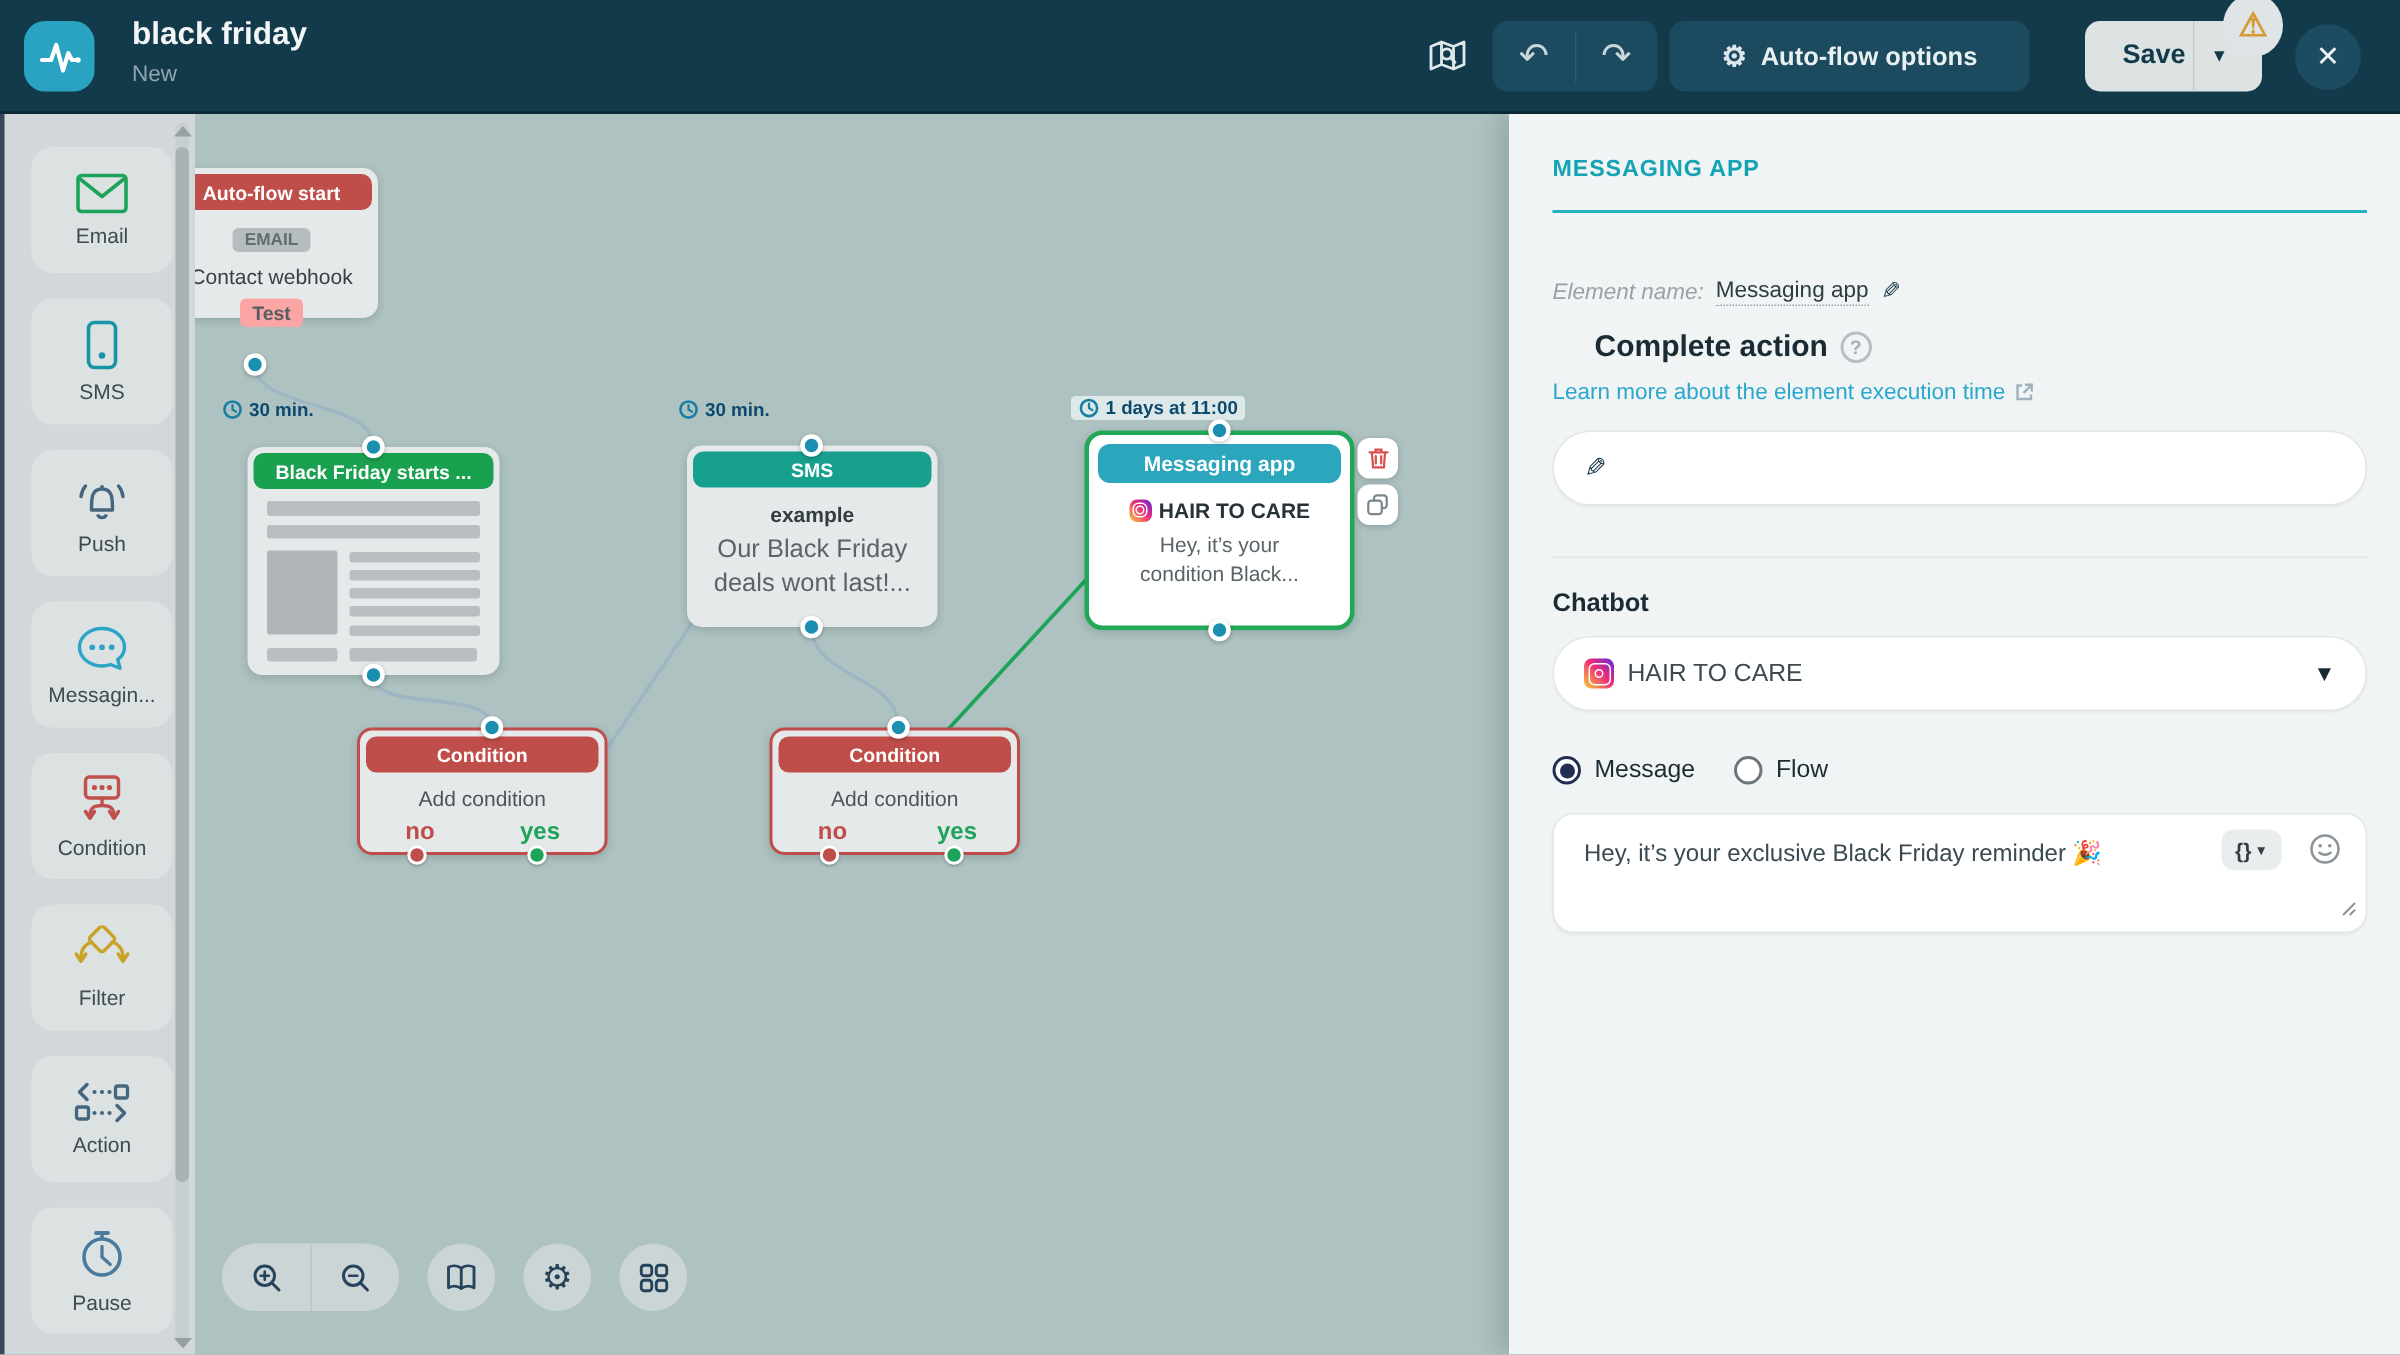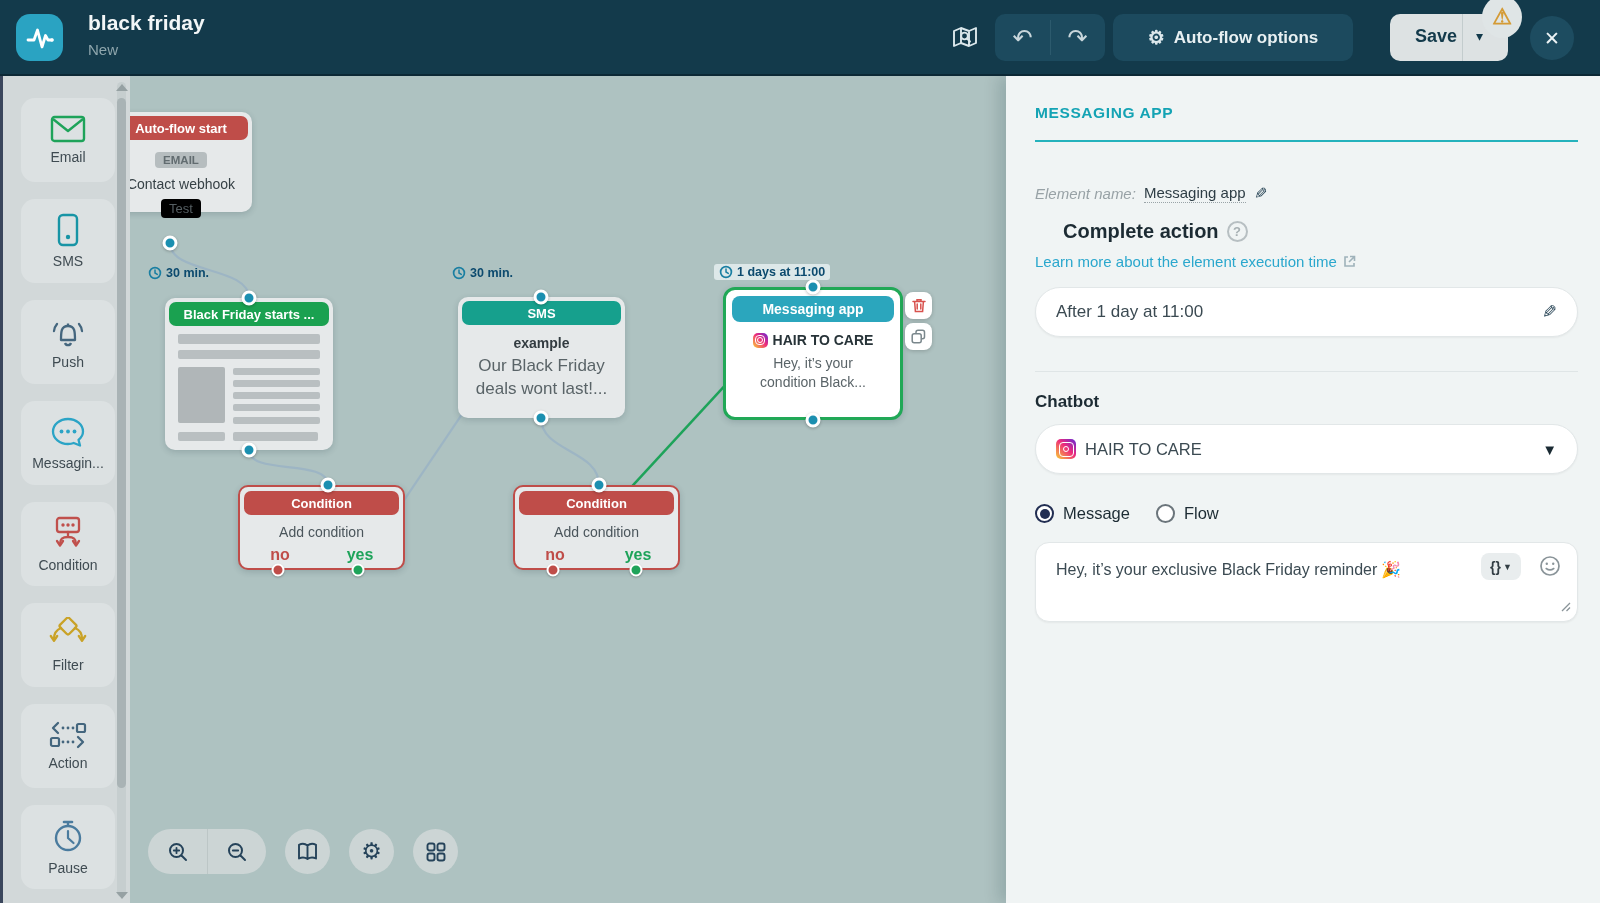--- a/index.html
+++ b/index.html
@@ -133,21 +133,21 @@
       <path d="M7,4 L7,7 L9.3,8.4" stroke="#1a7fa2" stroke-width="1.5" fill="none" stroke-linecap="round"></path>
     </svg>
   <span>1 days at 11:00</span>
 </div>
 
 <div class="node" style="left:110px; top:112px; width:142px; height:100px;">
   <div class="pill red">Auto-flow start</div>
   <div style="position:absolute; left:0; right:0; top:38px; text-align:center;">
     <span class="badge" style="background:#b6bdbf; color:#626c70;">EMAIL</span>
     <div class="node-text" style="margin-top:7px; font-size:14px; color:#364146; white-space:nowrap;">Contact webhook</div>
-    <span class="badge" style="background:#000000; color:#555e62; font-weight:400; font-size:13px; margin-top:5px;">Test</span>
+    <span class="badge" style="background:#fca5a5; color:#555e62; font-weight:700; font-size:13px; margin-top:5px;">Test</span>
   </div>
 </div>
 
 <div class="node" style="left:165px; top:298px; width:168px; height:152px;">
   <div class="pill green">Black Friday starts ...</div>
   <div>
     <div class="wf" style="left:13px; right:13px; top:36px; height:10px;"></div>
     <div class="wf" style="left:13px; right:13px; top:52px; height:9px;"></div>
     <div class="wf" style="left:13px; width:47px; top:69px; height:56px; background:#b0b6b8;"></div>
     <div class="wf" style="left:68px; right:13px; top:70px; height:7px;"></div>
@@ -398,21 +398,20 @@
   </div>
   <div class="learn-link">
     <span>Learn more about the element execution time</span>
     <svg width="13" height="13" viewBox="0 0 13 13">
       <path d="M5,2 H2 V11 H11 V8" stroke="#9fb2ba" stroke-width="1.6" fill="none"></path>
       <path d="M7,1.5 H11.5 V6 M11.5,1.5 L6,7" stroke="#9fb2ba" stroke-width="1.6" fill="none"></path>
     </svg>
   </div>
 
   <div class="input-box after-box">
-    <span class="input-text">After 1 day at 11:00</span>
     <span class="pencil" style="font-size:18px;">✎</span>
   </div>
 
   <div class="divider"></div>
 
   <div class="h-chatbot">Chatbot</div>
   <div class="input-box select-box">
     <span class="insta" style="width:20px; height:20px; margin-right:9px;">
         <span class="cam"></span>
         <span class="lens"></span>

